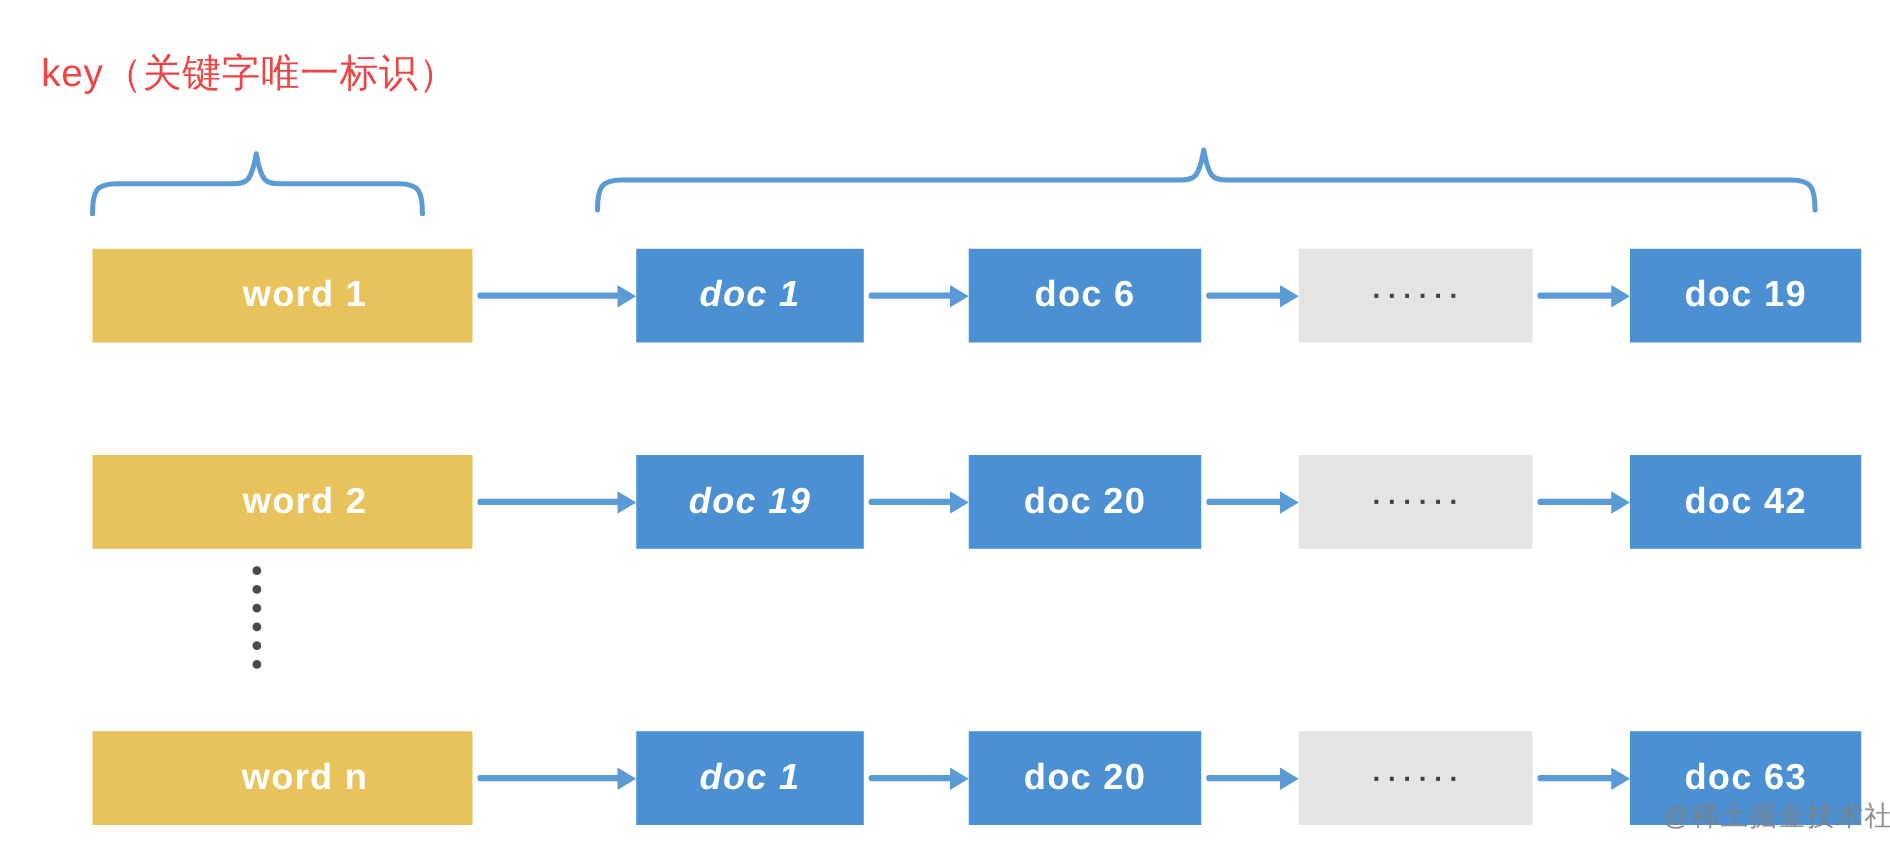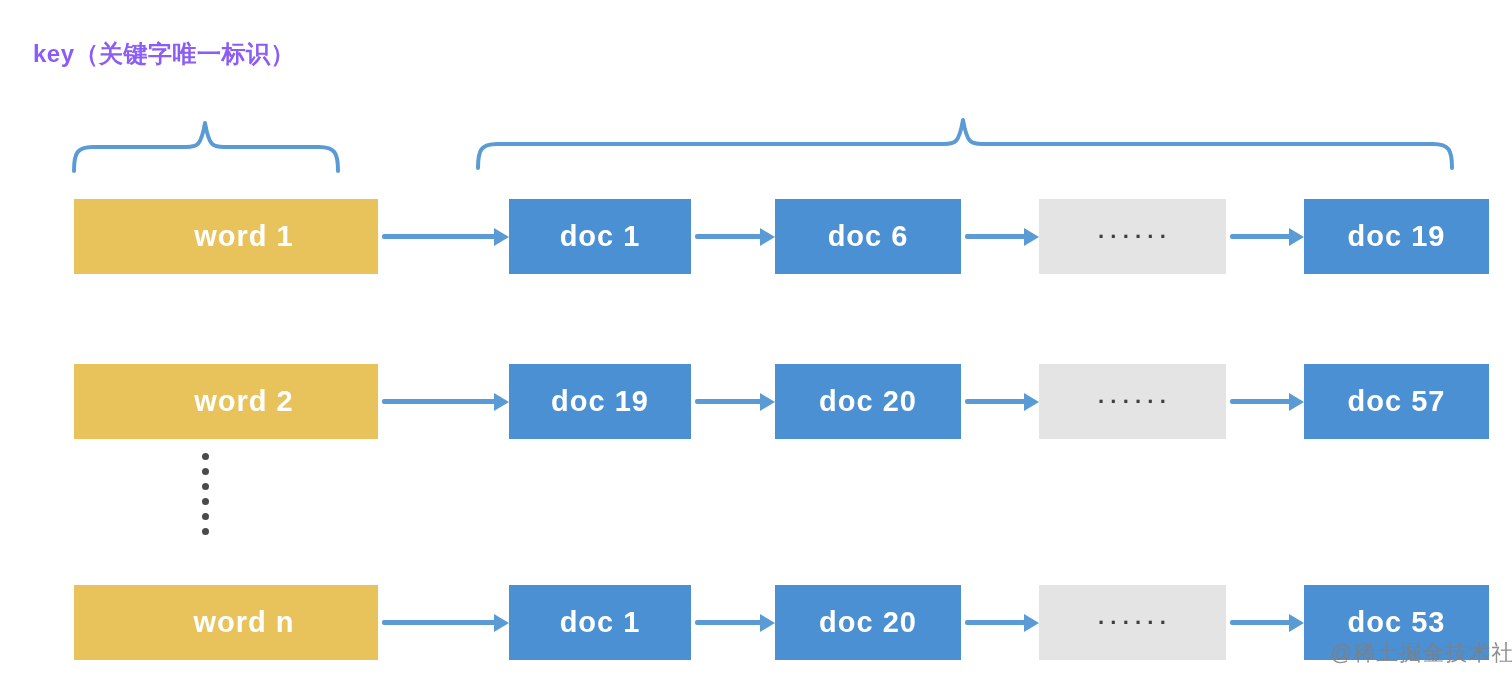--- a/index.html
+++ b/index.html
@@ -1,37 +1,37 @@
 <!DOCTYPE html>
 <html><head>
 <meta charset="utf-8">
 <style>
   html,body{margin:0;padding:0;background:#fff;}
   .canvas{
     position:relative;width:1512px;height:680px;background:#ffffff;overflow:hidden;
     font-family:"Liberation Sans", sans-serif;
   }
   .title{
-    position:absolute;font-size:24px;color:#8b5cf6;font-weight:700;
+    position:absolute;font-size:31px;color:#ef4444;font-weight:400;
     letter-spacing:0.5px;white-space:nowrap;
   }
   .title-left{left:33px;top:38px;}
   .title-right{left:963px;top:40px;transform:translateX(-50%);}
   .braces{position:absolute;left:0;top:0;pointer-events:none;}
   .row{position:absolute;left:74px;display:flex;align-items:center;height:75px;}
   .row-1{top:199px;}
   .row-2{top:364px;}
   .row-3{top:585px;}
   .box{
     display:flex;align-items:center;justify-content:center;height:75px;
     color:#ffffff;font-size:29px;font-weight:600;letter-spacing:1px;white-space:nowrap;
   }
   .key-box{background:#e8c25a;width:268px;padding-left:36px;}
   .doc-box{background:#4a90d2;}
-  .w-b{width:182px;}
+  .w-b{width:182px;font-style:italic;}
   .w-c{width:186px;}
   .w-e{width:185px;}
   .ellipsis-box{
     background:#e4e4e4;width:187px;color:#3f3f3f;font-size:22px;
     letter-spacing:5px;font-weight:700;padding-left:5px;box-sizing:border-box;
   }
   .arrow{position:relative;height:75px;flex:0 0 auto;}
   .a-long{width:131px;}
   .a-s1{width:84px;}
   .a-s2{width:78px;}
@@ -95,21 +95,21 @@
     <div class="arrow a-s1"></div>
     <div class="box doc-box w-c">
       <span>doc 20</span>
     </div>
     <div class="arrow a-s2"></div>
     <div class="box ellipsis-box">
       <span>······</span>
     </div>
     <div class="arrow a-s2"></div>
     <div class="box doc-box w-e">
-      <span>doc 57</span>
+      <span>doc 42</span>
     </div>
   </div>
 
   <div class="vdots">
     <i></i>
       <i></i>
       <i></i>
       <i></i>
       <i></i>
       <i></i>
@@ -126,19 +126,19 @@
     <div class="arrow a-s1"></div>
     <div class="box doc-box w-c">
       <span>doc 20</span>
     </div>
     <div class="arrow a-s2"></div>
     <div class="box ellipsis-box">
       <span>······</span>
     </div>
     <div class="arrow a-s2"></div>
     <div class="box doc-box w-e">
-      <span>doc 53</span>
+      <span>doc 63</span>
     </div>
   </div>
 
   <div class="watermark">@稀土掘金技术社区</div>
 
 </div>
 
 </body></html>

